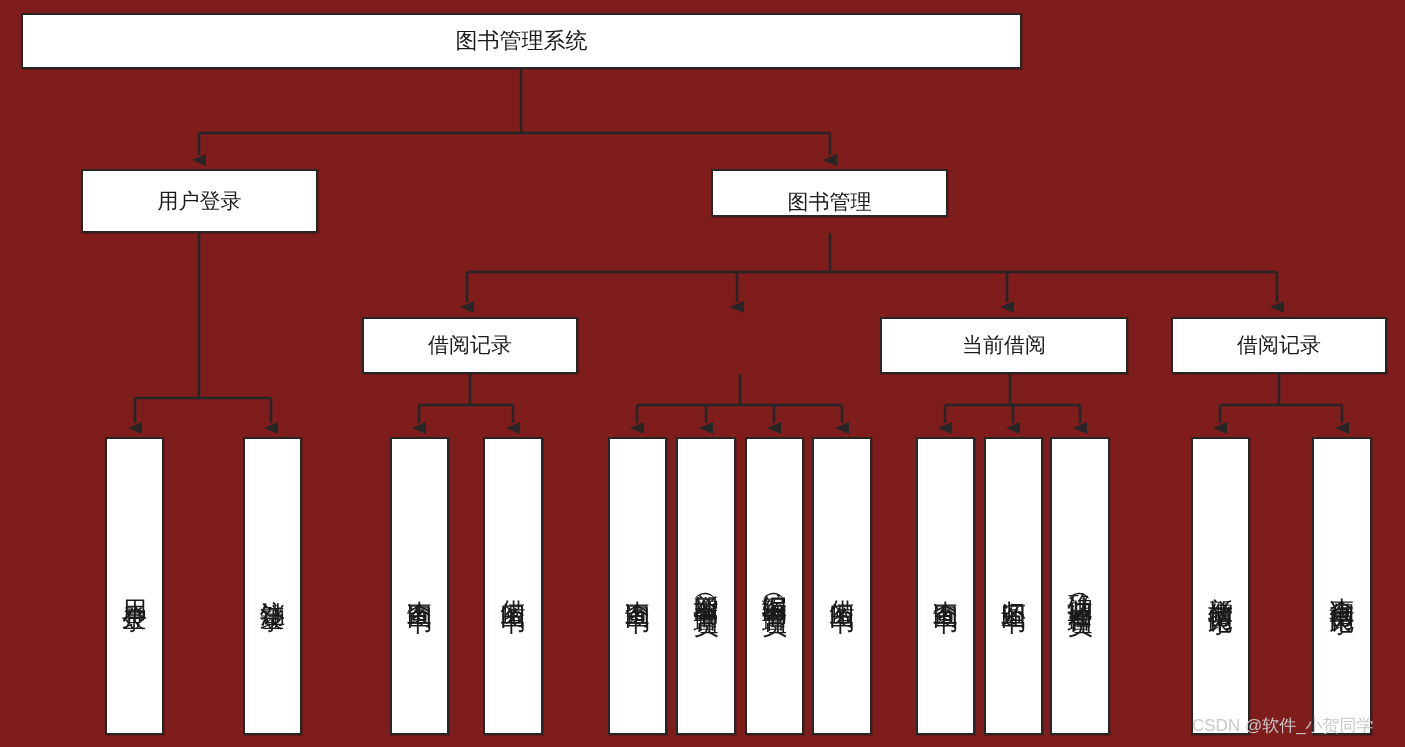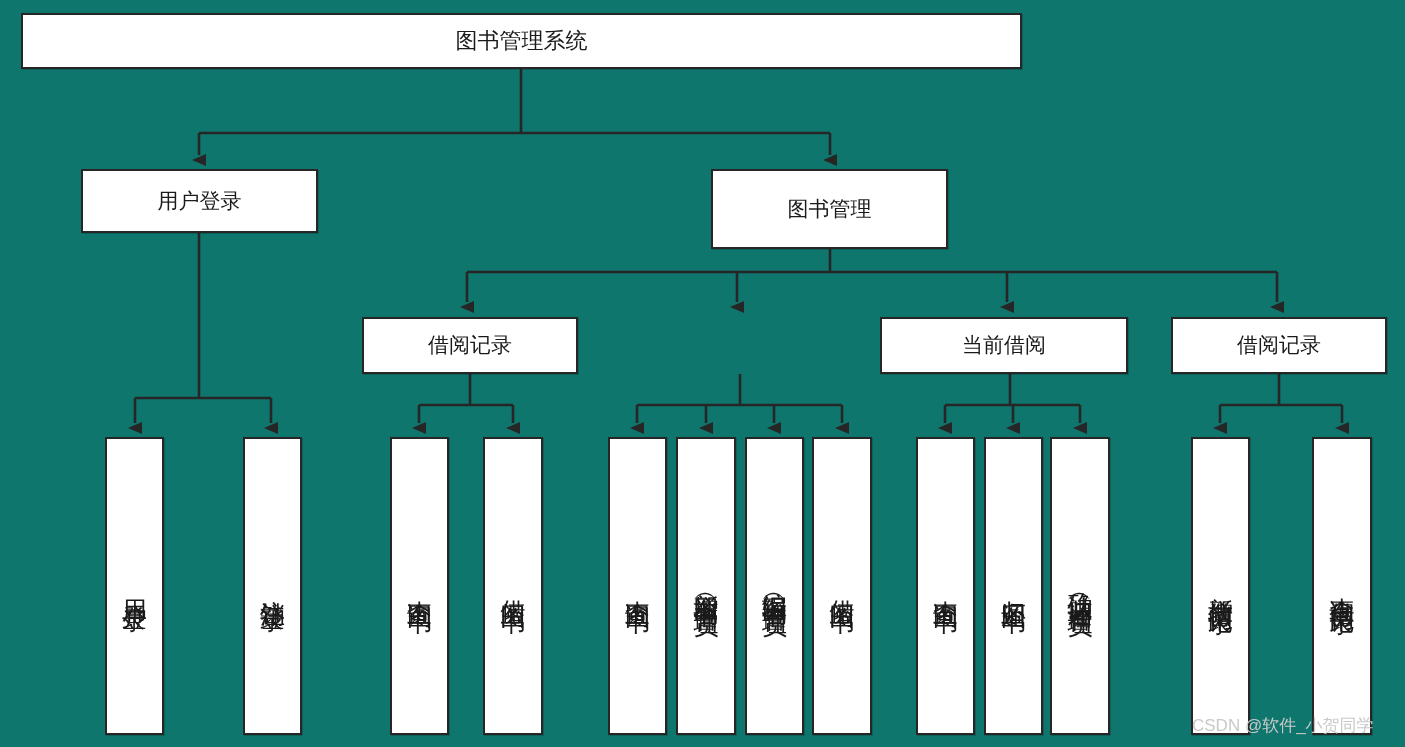--- a/index.html
+++ b/index.html
@@ -1,19 +1,19 @@
 <!DOCTYPE html>
 <html><head>
 <meta charset="utf-8">
 <style>
   html,body{margin:0;padding:0;background:#ffffff;}
   #canvas{
     position:relative;
     width:1405px;height:747px;
-    background:#0f766e;
+    background:#7f1d1d;
     font-family:"Liberation Sans","DejaVu Sans",sans-serif;
     overflow:hidden;
   }
   #wires{position:absolute;left:0;top:0;width:1405px;height:747px;}
   .node{
     position:absolute;
     box-sizing:border-box;
     background:#ffffff;
     border:2px solid #262626;
     display:flex;
@@ -108,21 +108,21 @@
     </g>
   </svg>
 
   <div class="node root" style="left:21px;top:13px;width:1001px;height:56px;">
     <span class="lbl">图书管理系统</span>
   </div>
 
   <div class="node lvl2" style="left:81px;top:169px;width:237px;height:64px;">
     <span class="lbl">用户登录</span>
   </div>
-  <div class="node lvl2" style="left:711px;top:169px;width:237px;height:80px;">
+  <div class="node lvl2" style="left:711px;top:169px;width:237px;height:48px;align-items:flex-end;">
     <span class="lbl">图书管理</span>
   </div>
 
   <div class="node lvl3" style="left:362px;top:317px;width:216px;height:57px;">
     <span class="lbl">借阅记录</span>
   </div>
   <div class="node lvl3" style="left:880px;top:317px;width:248px;height:57px;">
     <span class="lbl">当前借阅</span>
   </div>
   <div class="node lvl3" style="left:1171px;top:317px;width:216px;height:57px;">

